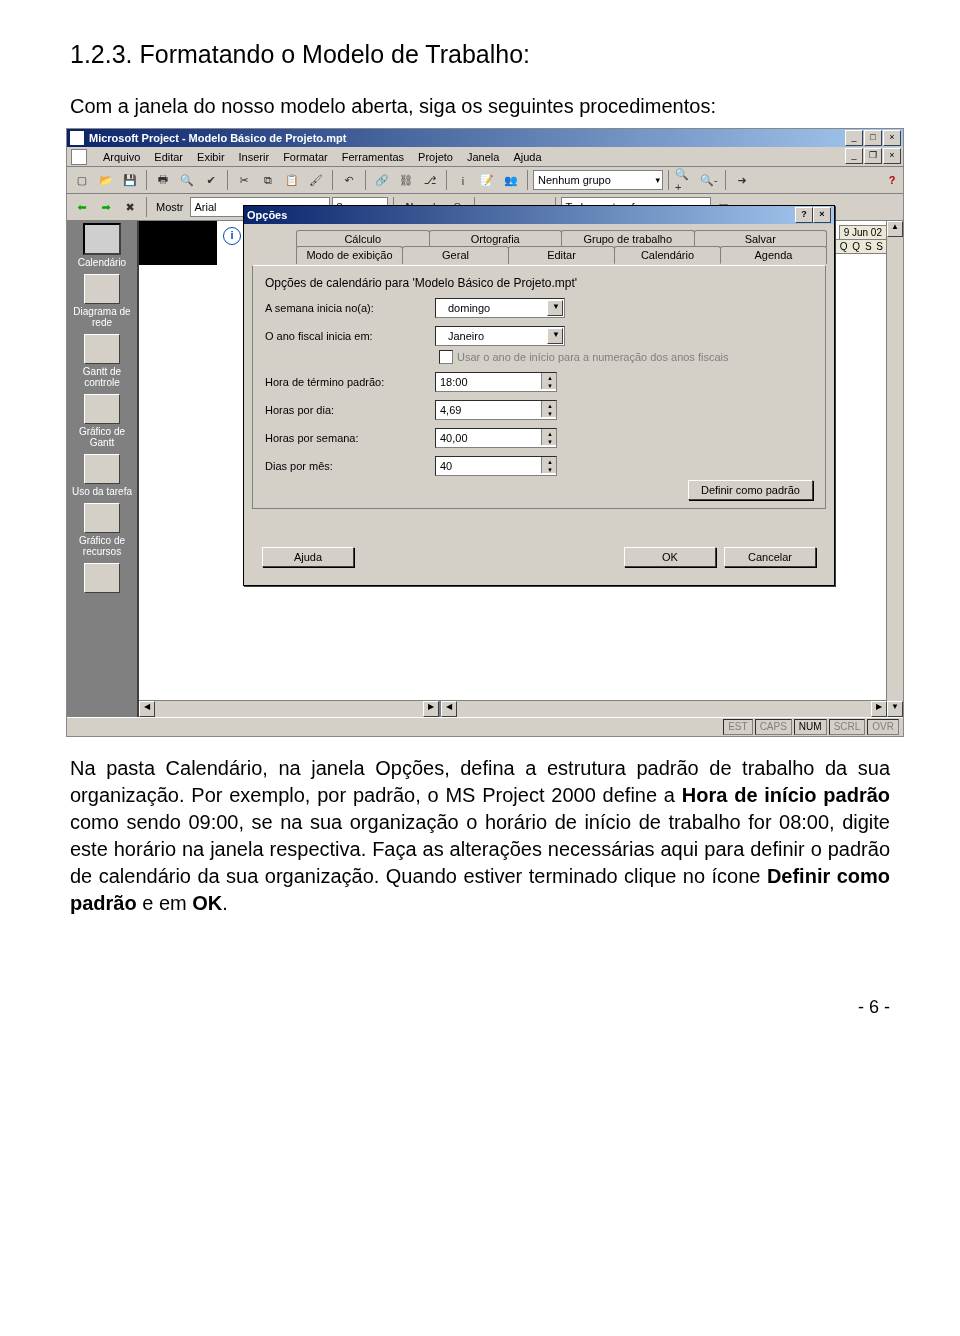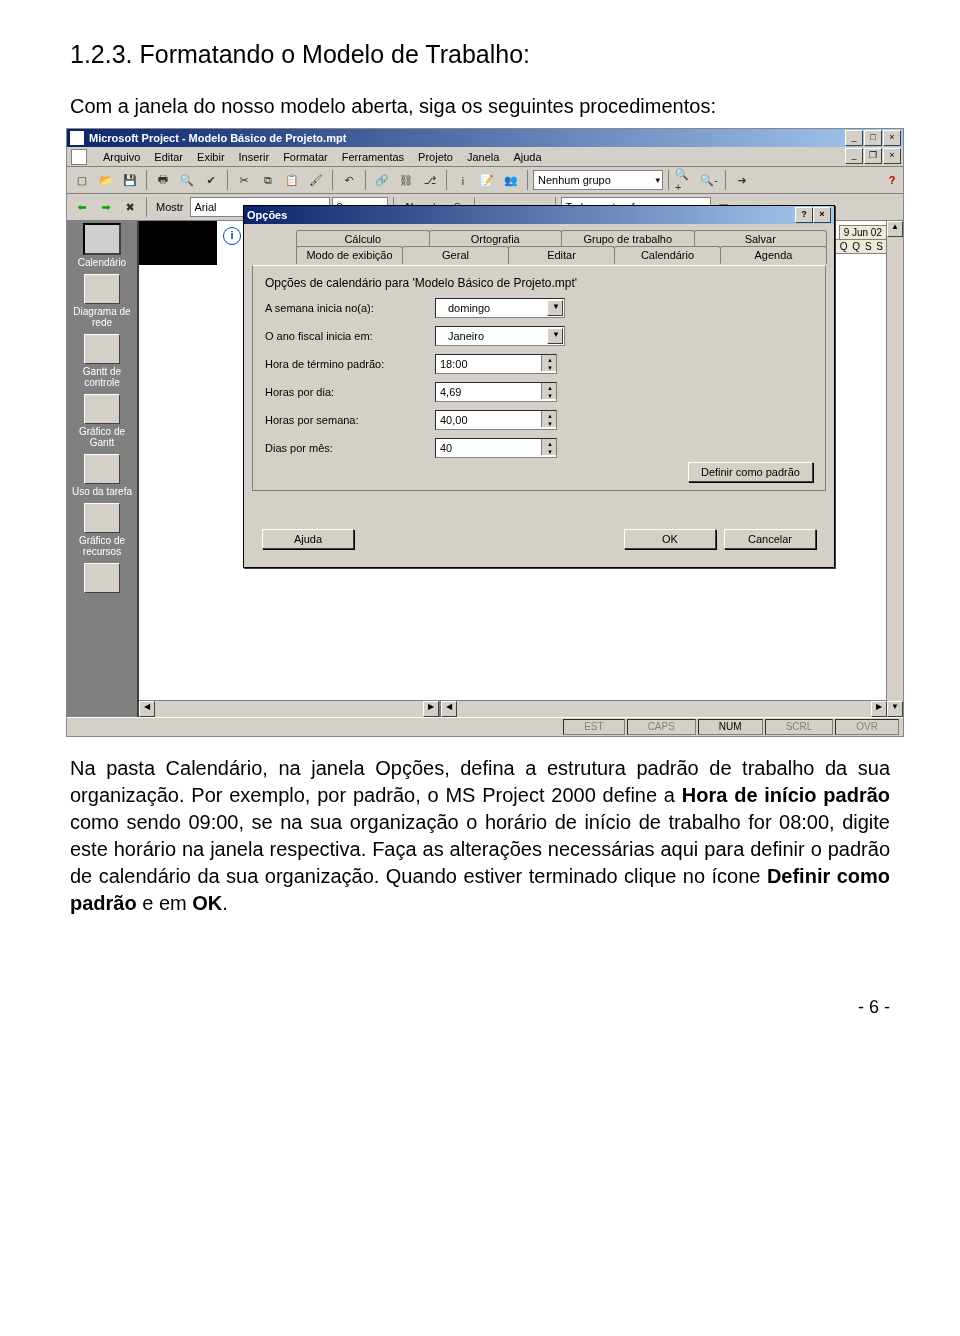--- a/index.html
+++ b/index.html
@@ -267,21 +267,21 @@
     padding: 36px 10px 10px 10px;
   }
   .dlg-buttons .right { display:flex; gap:8px; }
 
   
   .statusbar {
     background:#d4d0c8; border-top:1px solid #fff; height:18px;
     display:flex; justify-content:flex-end; align-items:center;
     font-size:10px; color:#808080; gap:2px; padding-right:4px;
   }
-  .statbox { border:1px inset #808080; padding:0 20px; height:14px; line-height:14px; }
+  .statbox { border:1px inset #808080; padding:0 4px; height:14px; line-height:14px; }
   .statbox.on { color:#000; }
 </style>
 </head>
 <body>
 
 <div class="page">
   <h3 class="section-title">1.2.3. Formatando o Modelo de Trabalho:</h3>
   <p class="intro">Com a janela do nosso modelo aberta, siga os seguintes procedimentos:</p>
 
   <div class="shot">
@@ -462,20 +462,24 @@
               </div>
             </div>
 
             <div class="form-row">
               <label>O ano fiscal inicia em:</label>
               <div class="combo">
                 <span>Janeiro</span>
                   <span class="arrow">▼</span>
               </div>
             </div>
+            <div class="chk-row">
+              <div class="chk"></div>
+              <span>Usar o ano de início para a numeração dos anos fiscais</span>
+            </div>
 
 
             <div class="form-row">
               <label>Hora de término padrão:</label>
               <div class="spin">
                 <span>18:00</span>
                 <span class="ar up">▲</span>
                   <span class="ar dn">▼</span>
               </div>
             </div>

